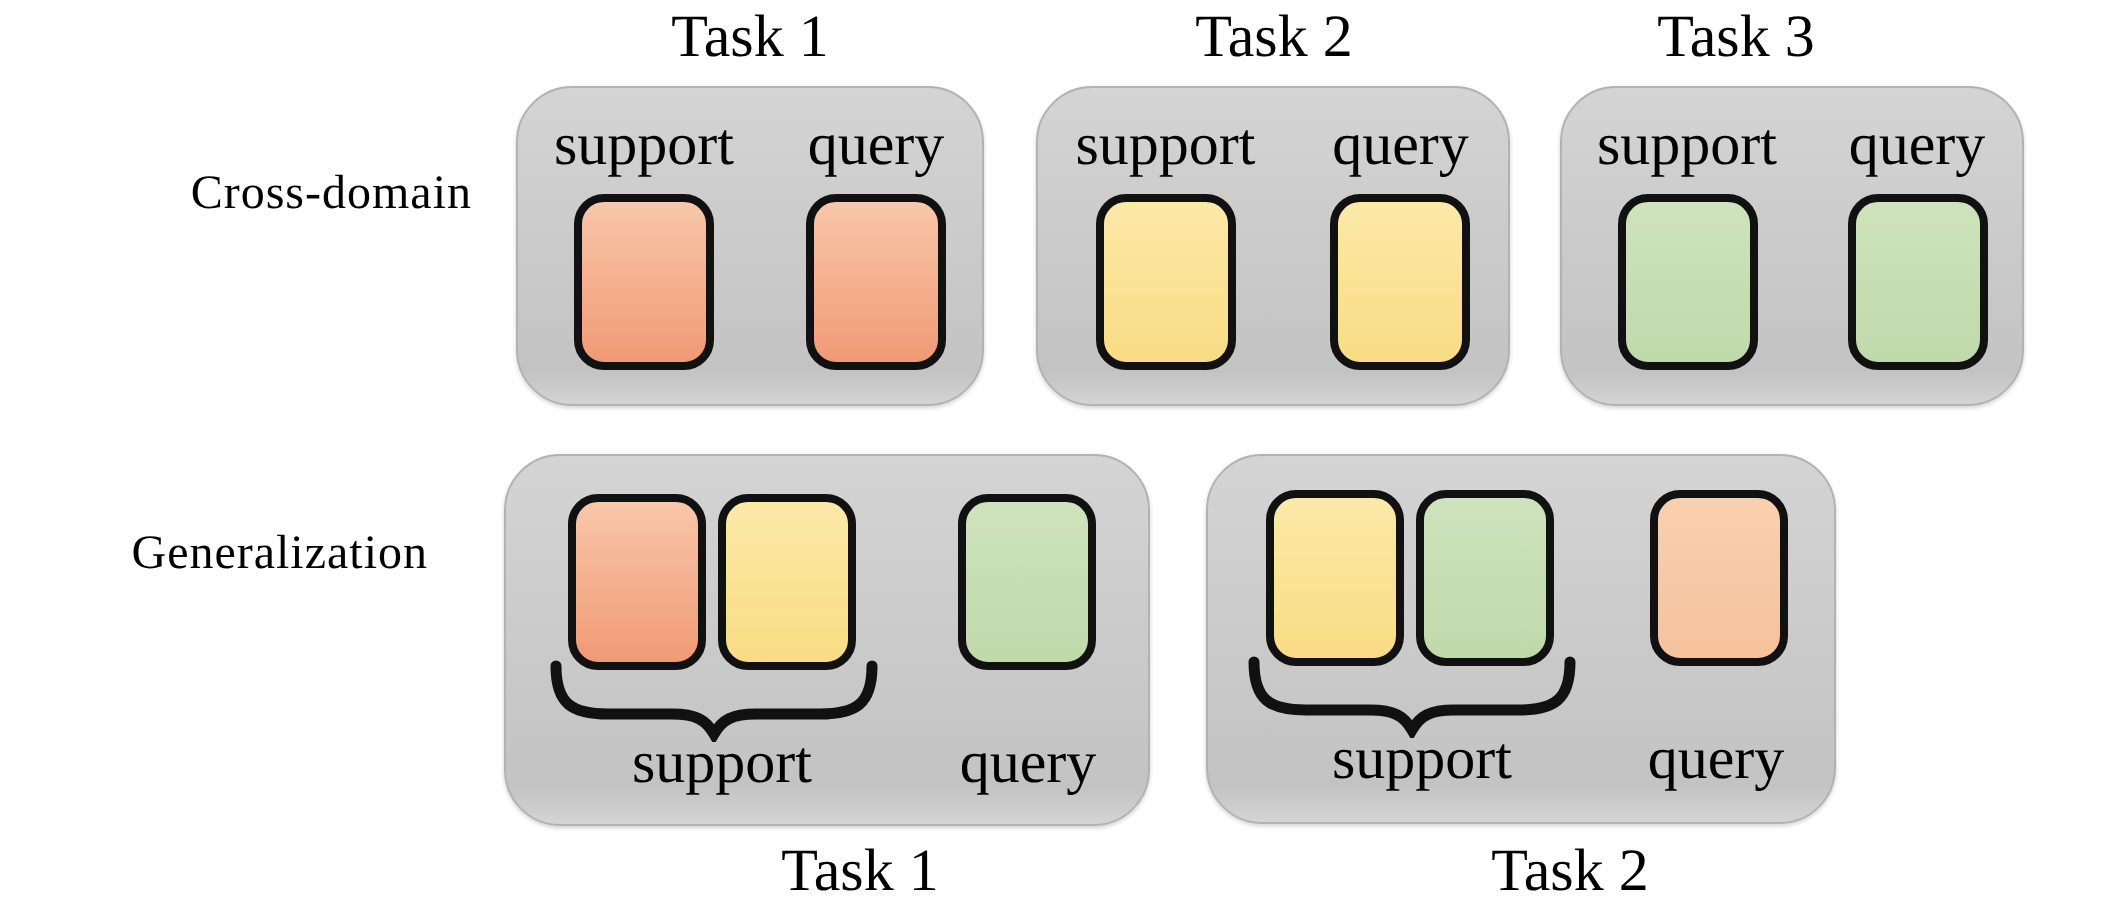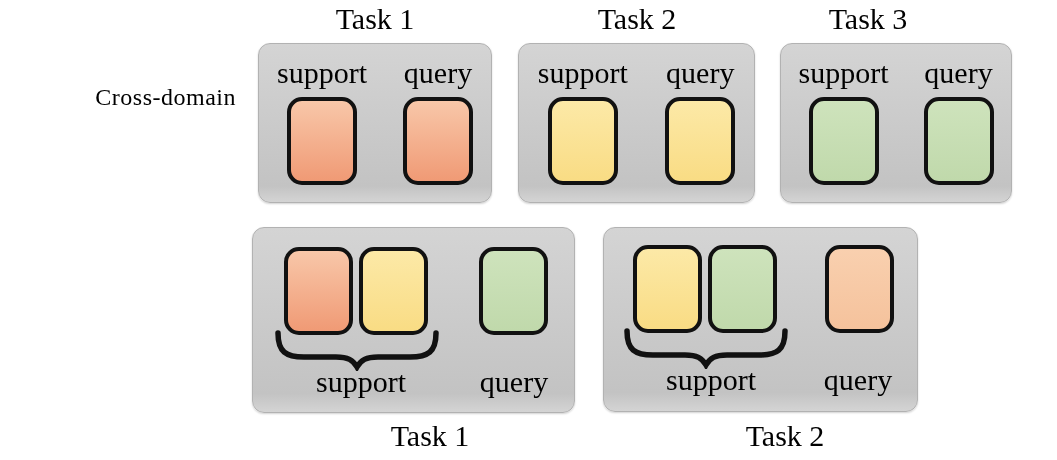--- a/index.html
+++ b/index.html
@@ -9,21 +9,21 @@
     font-family:"Liberation Serif","DejaVu Serif",serif;
   }
   .rowlabel {
     position:absolute; text-align:right; font-size:24px; line-height:1.3;
     color:#000; letter-spacing:0.5px;
   }
   .tasktitle {
     position:absolute; width:200px; text-align:center; font-size:30px; color:#000;
   }
   .gbox {
-    position:absolute; border-radius:12px;
+    position:absolute; border-radius:28px;
     background:linear-gradient(180deg, var(--box-top) 0%, var(--box-bottom) 90%, var(--box-top) 100%);
     border:1.5px solid var(--box-border);
     box-shadow:0 1px 2px rgba(0,0,0,0.18);
     box-sizing:border-box;
   }
   .gbox.top {
     top:43px; height:160px;
     display:flex; justify-content:space-around; align-items:flex-start;
     padding-top:12px;
   }
@@ -42,20 +42,21 @@
 </style>
 </head>
 <body>
 
 <div class="canvas">
 
   <div class="rowlabel" style="left:0; top:82px; width:236px;">
     <div>Cross-domain</div>
   </div>
   <div class="rowlabel" style="left:0; top:262px; width:214px;">
+    <div>Generalization</div>
   </div>
 
   <div class="tasktitle" style="left:275px; top:2px;">Task 1</div>
   <div class="tasktitle" style="left:537px; top:2px;">Task 2</div>
   <div class="tasktitle" style="left:768px; top:2px;">Task 3</div>
 
   <div class="gbox top" style="left:258px; width:234px;">
     <div class="col">
       <div class="slabel">support</div>
       <div class="chip" style="background: linear-gradient(rgb(248, 199, 169), rgb(240, 154, 117));"></div>

